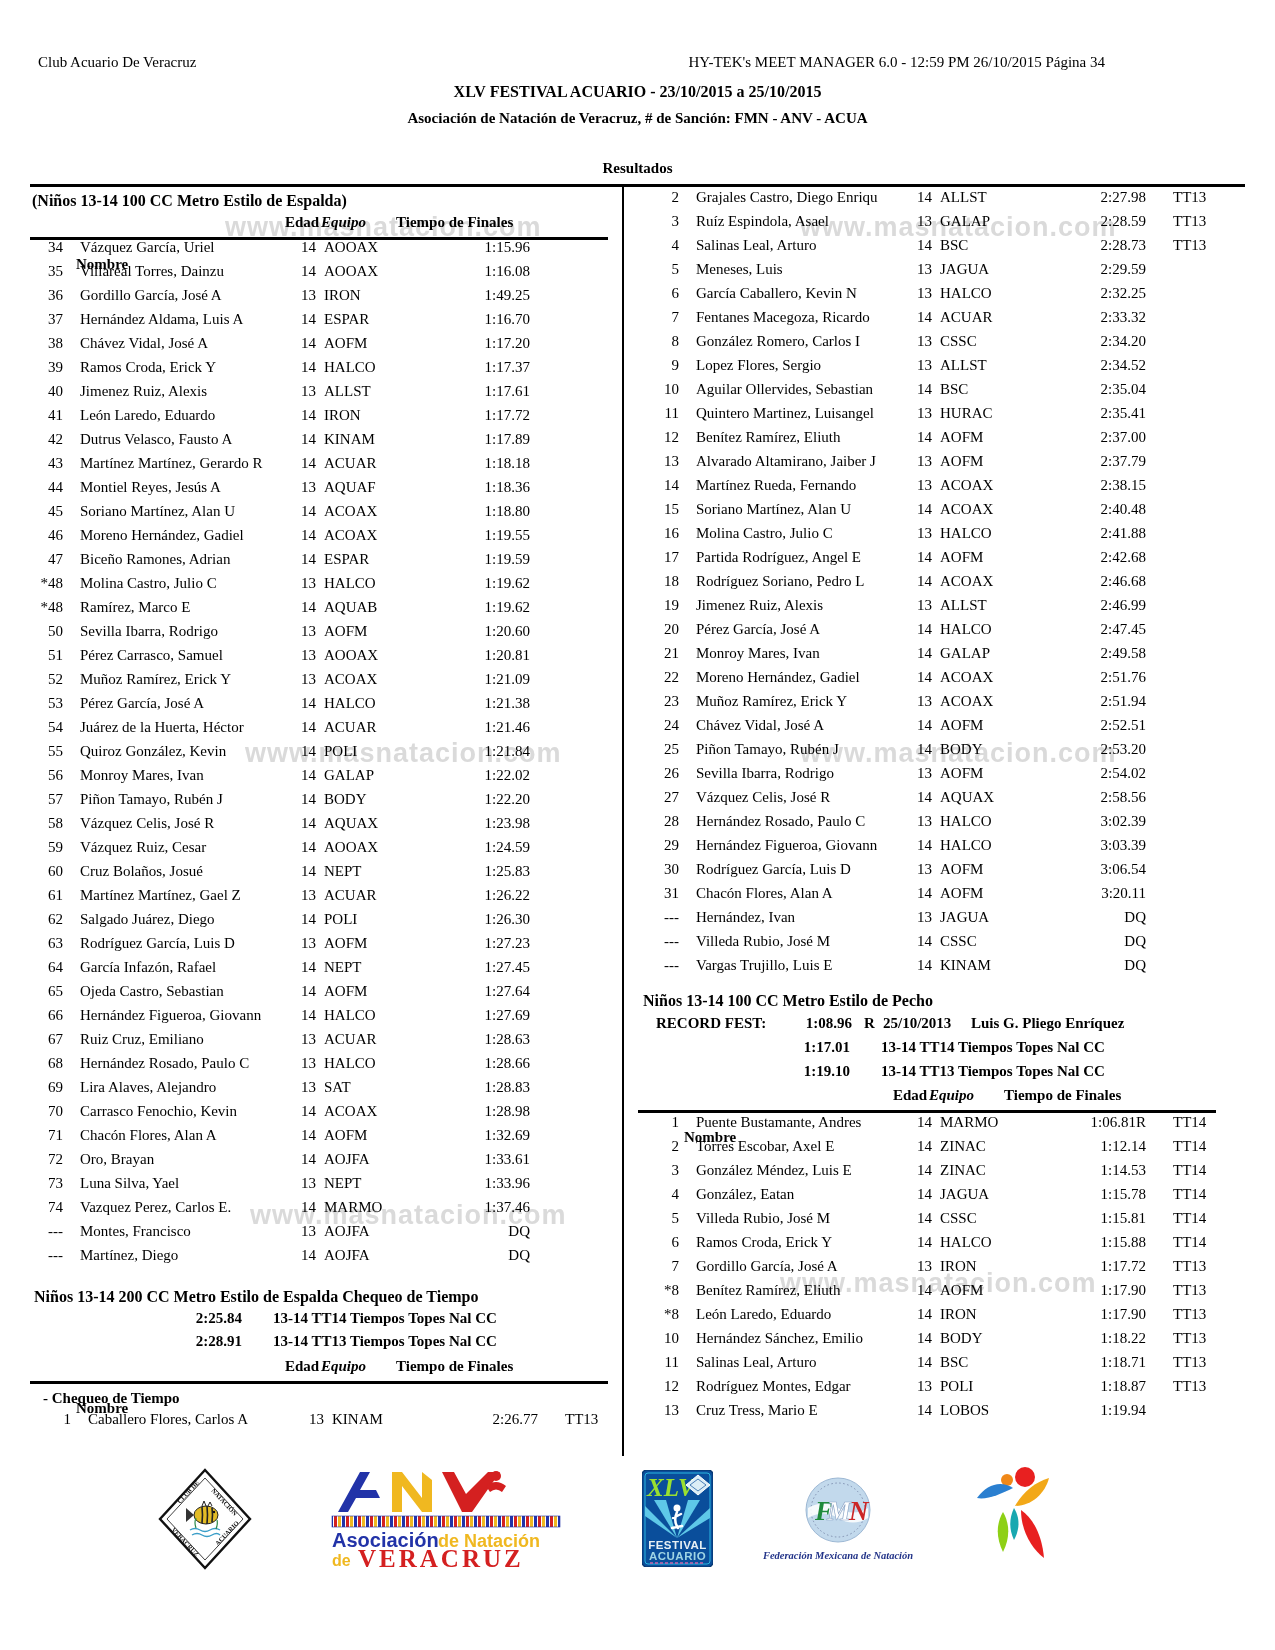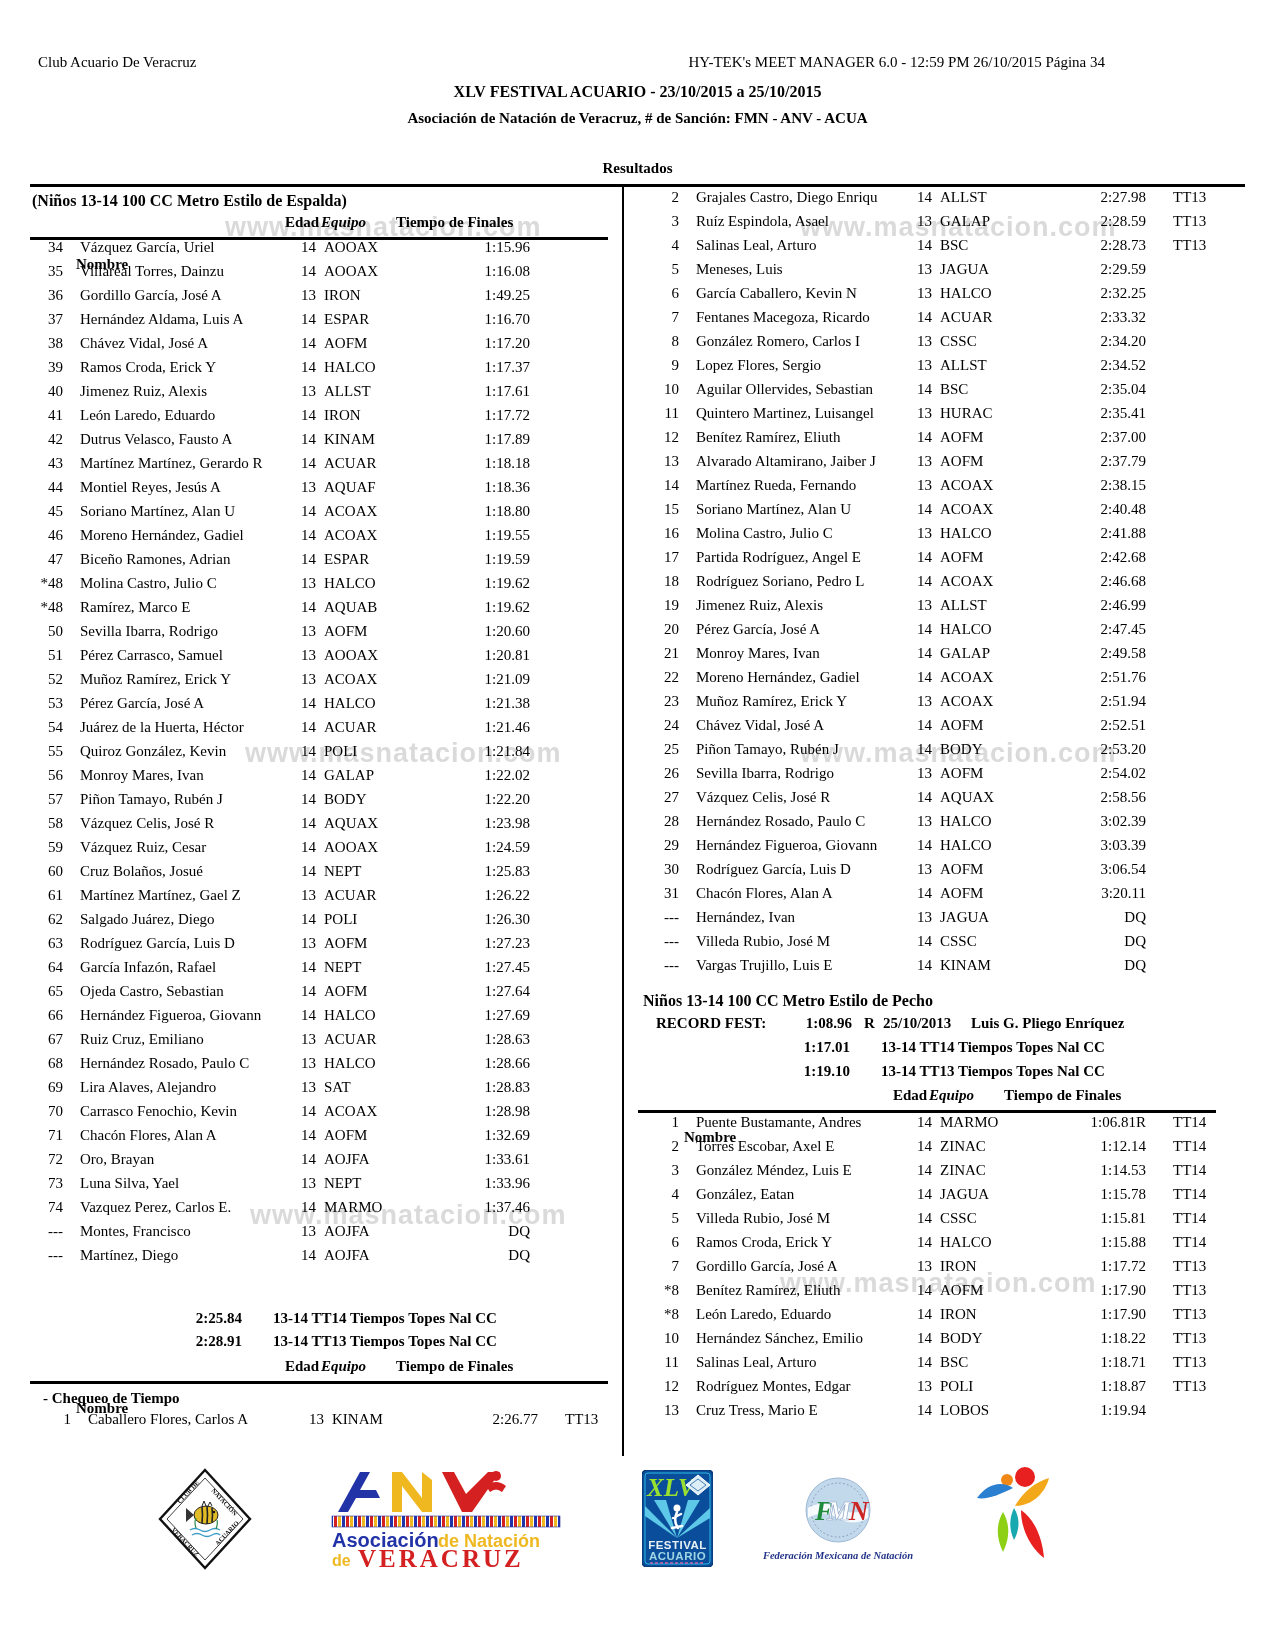--- a/index.html
+++ b/index.html
@@ -408,20 +408,21 @@
       <div class="row">
         <span class="c-place">---</span>
         <span class="c-name">Martínez, Diego</span>
         <span class="c-age">14</span>
         <span class="c-team">AOJFA</span>
         <span class="c-time">DQ</span>
         <span class="c-tag"></span>
       </div>
     </div>
 
+  <div class="abs t16 b fg" style="left:34px;top:1286px;">Niños 13-14 200 CC Metro Estilo de Espalda  Chequeo de Tiempo</div>
   <div class="std fg" style="left:30px;top:1310px;">
     <span class="std-time">2:25.84</span><span class="std-label">13-14 TT14 Tiempos Topes Nal CC</span>
   </div>
   <div class="std fg" style="left:30px;top:1333px;">
     <span class="std-time">2:28.91</span><span class="std-label">13-14 TT13 Tiempos Topes Nal CC</span>
   </div>
 
   <div class="tbl-head fg" style="left:30px;top:1358px;">
     <span class="th-nombre">Nombre</span>
     <span class="th-edad">Edad</span>

